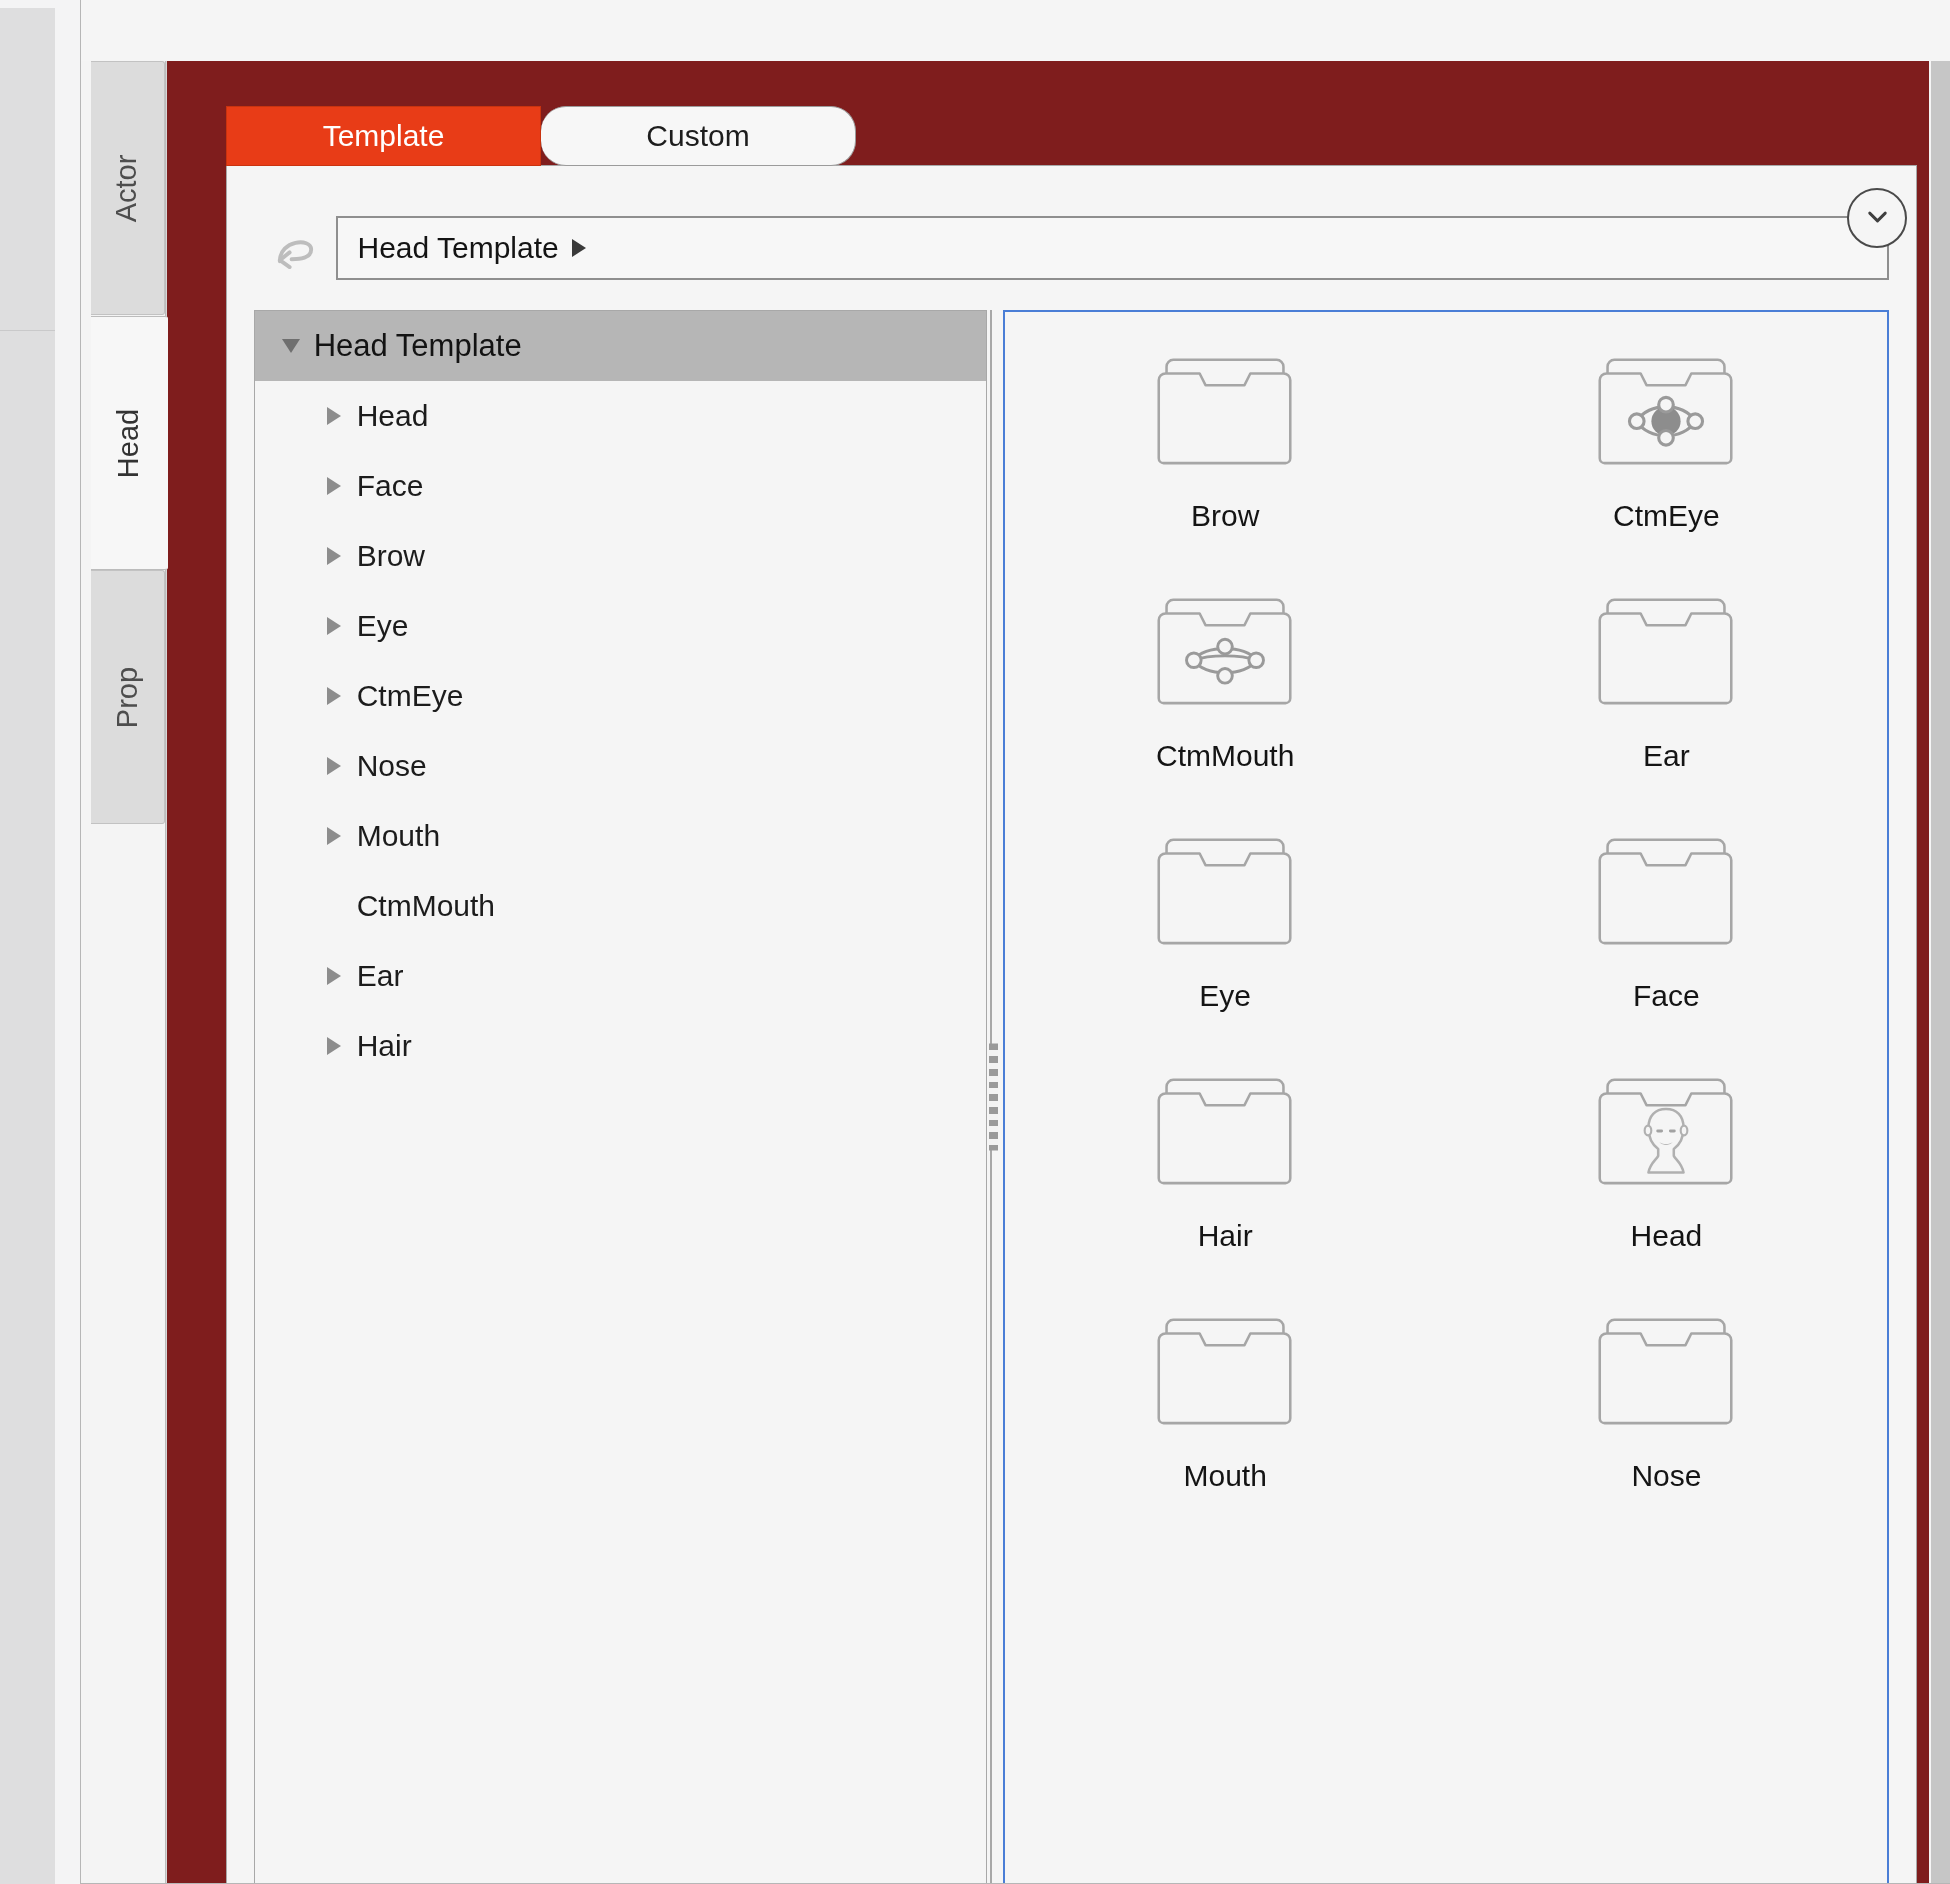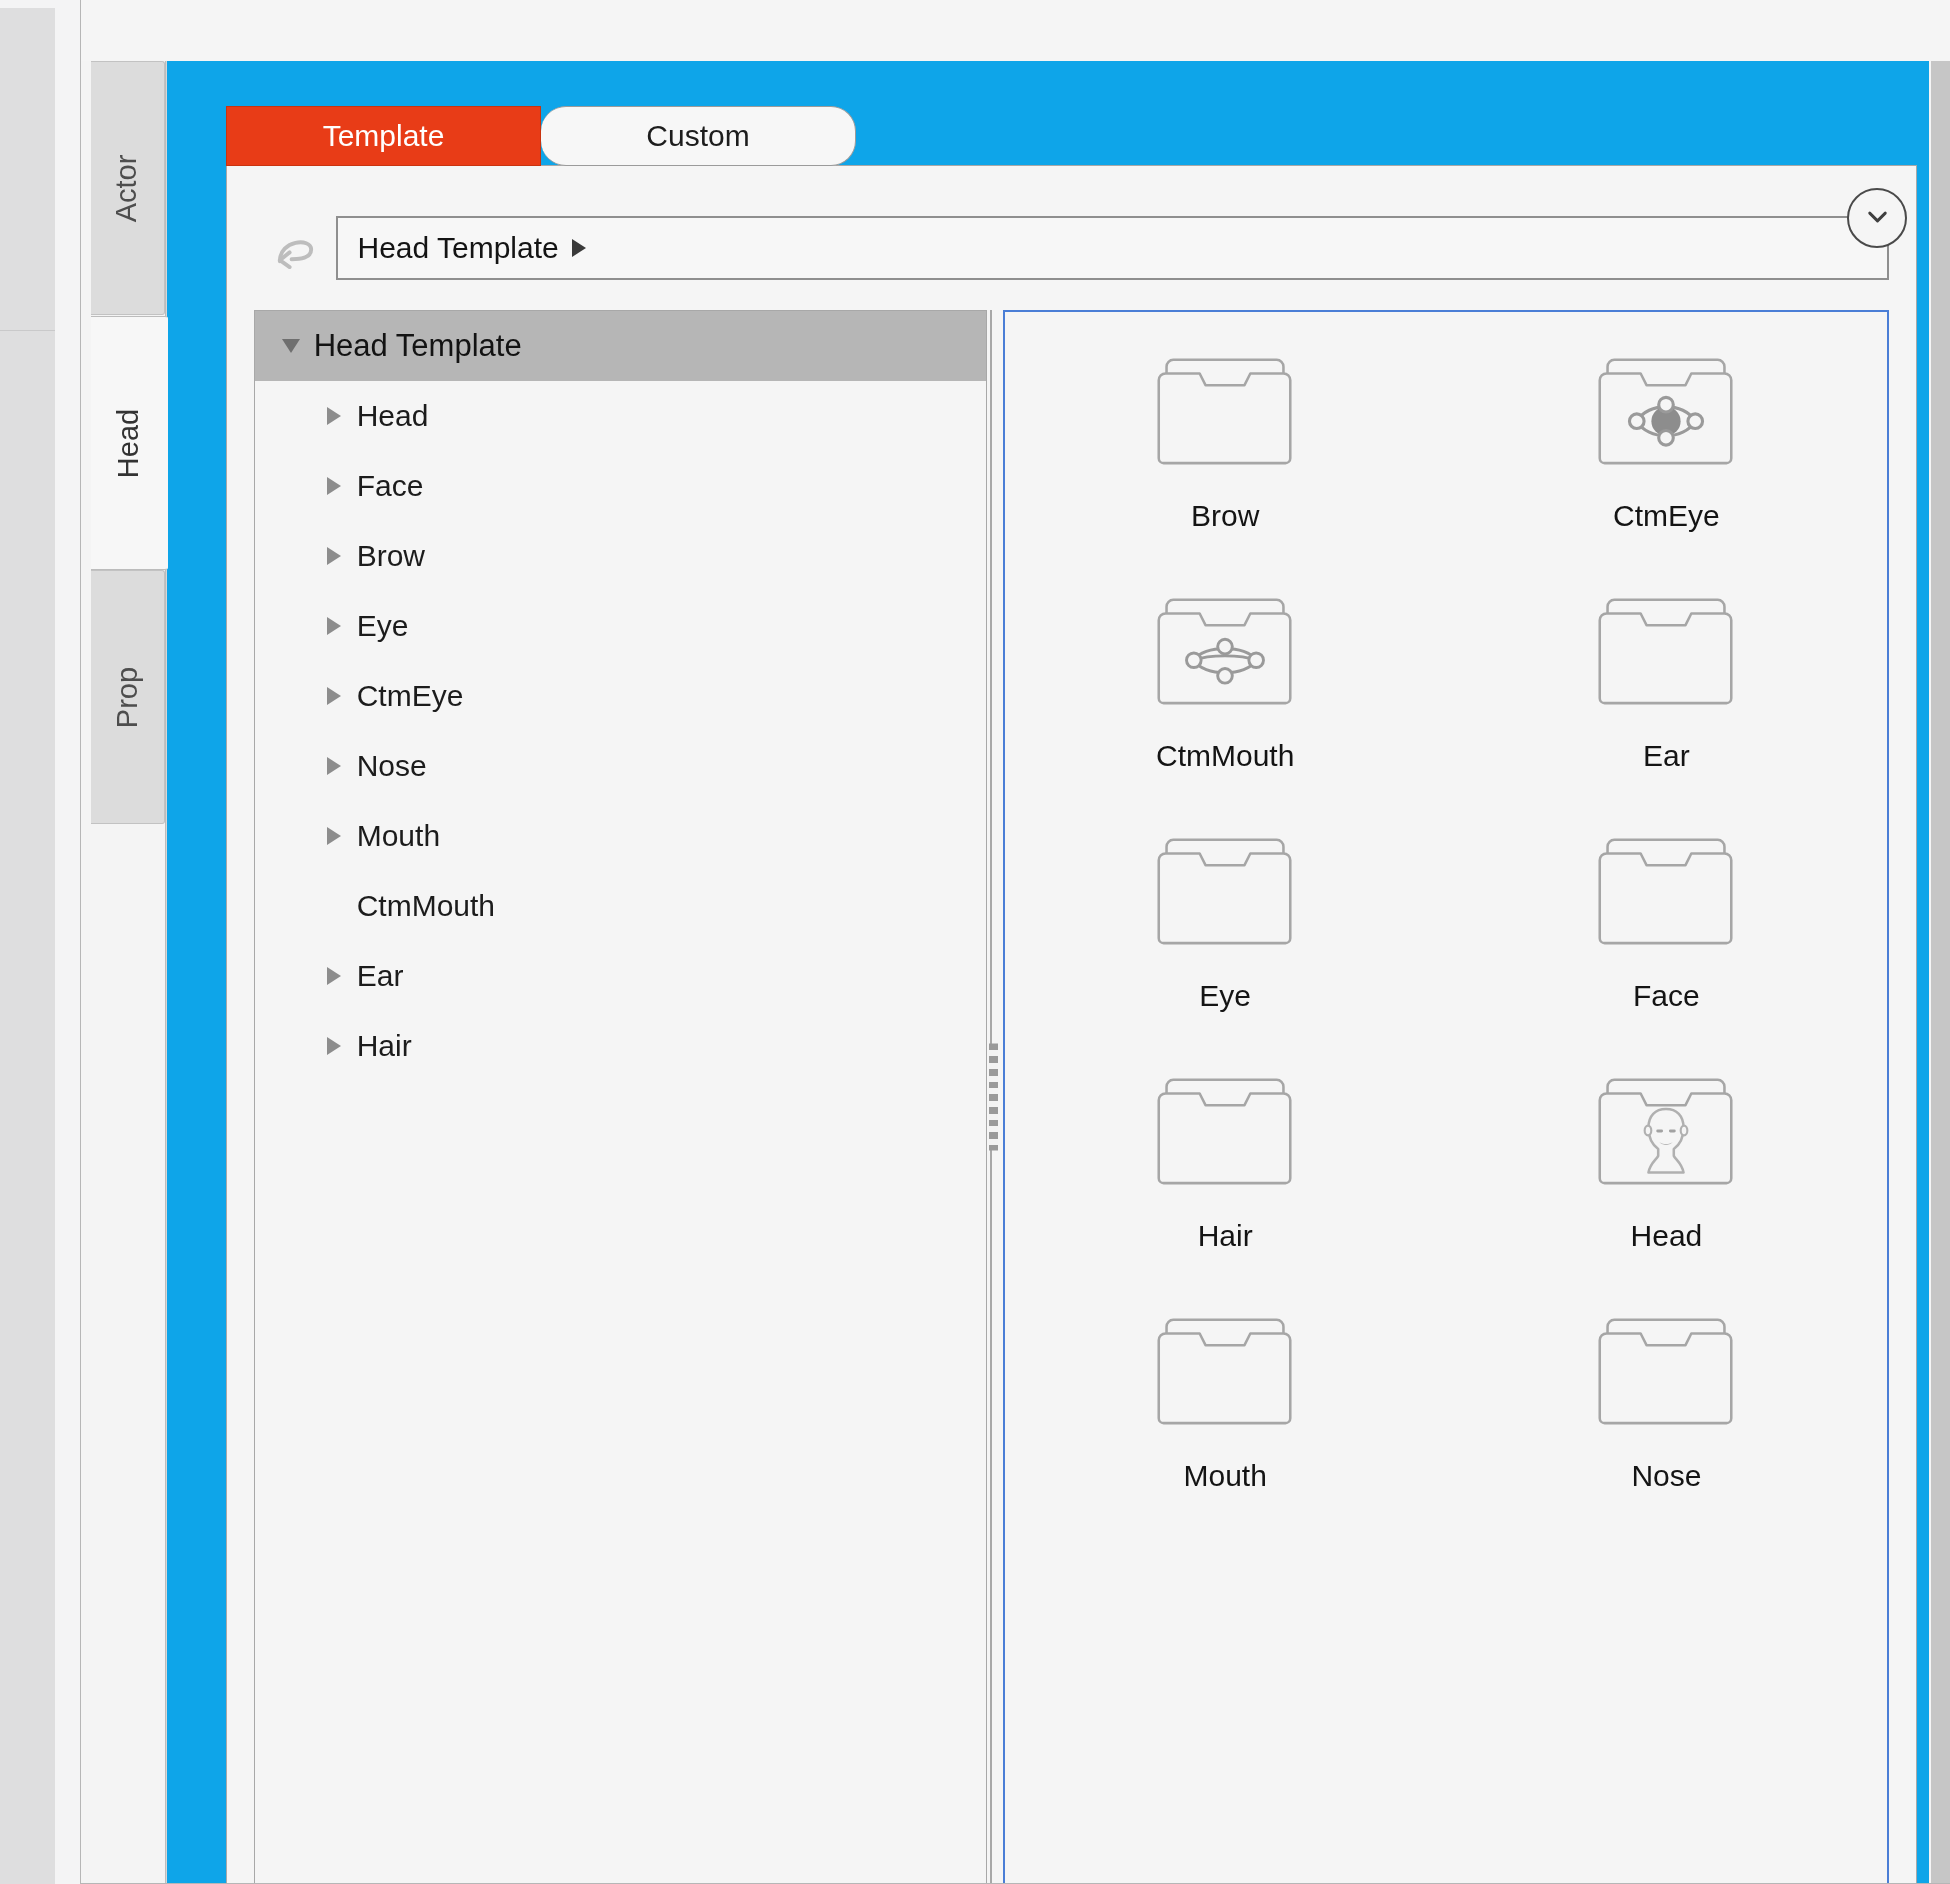--- a/index.html
+++ b/index.html
@@ -119,21 +119,21 @@
   }
   .vtab.selected span { color: #333; }
   .vtab.t-actor { top: 0;   height: 254px; }
   .vtab.t-head  { top: 255px; height: 254px; }
   .vtab.t-prop  { top: 509px; height: 254px; }
 
   
   .content {
     flex: 1 1 auto;
     position: relative;
-    background: #0ea5e9;
+    background: #7f1d1d;
     border-left: 1px solid #d7d7d7;
     overflow: hidden;
     padding-left: 34px;
   }
 
   
   .tabstrip {
     position: absolute;
     left: 59px;
     top: 45px;

